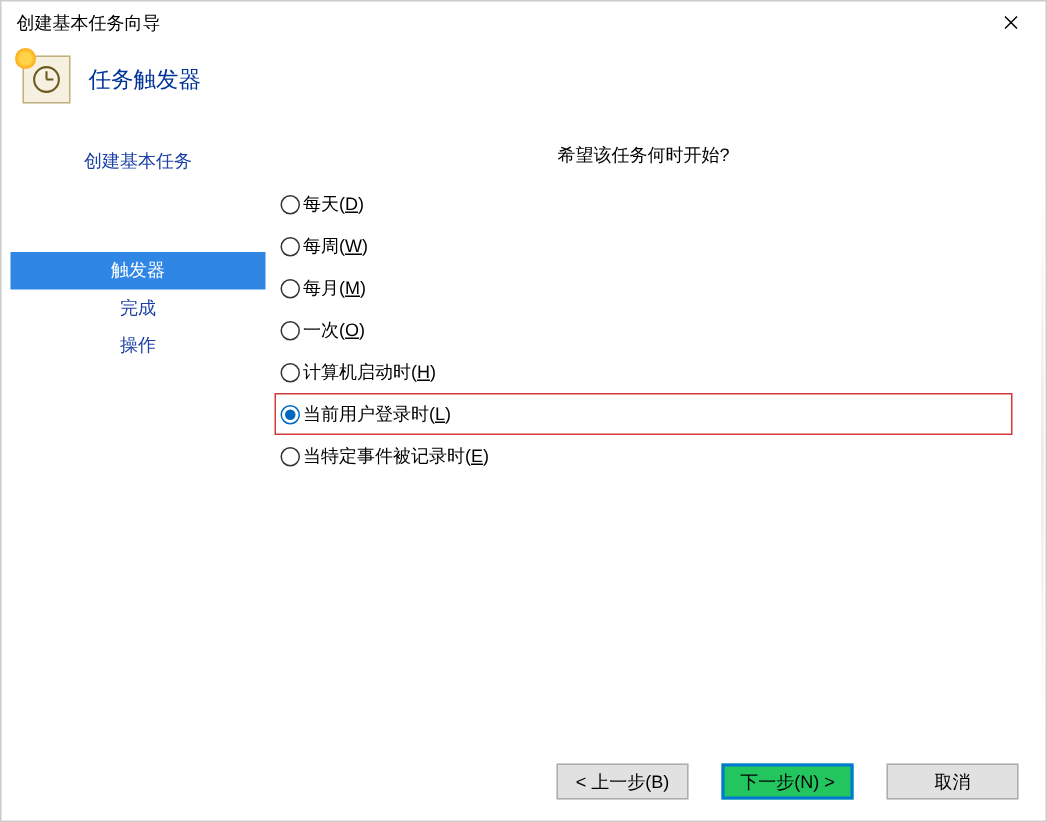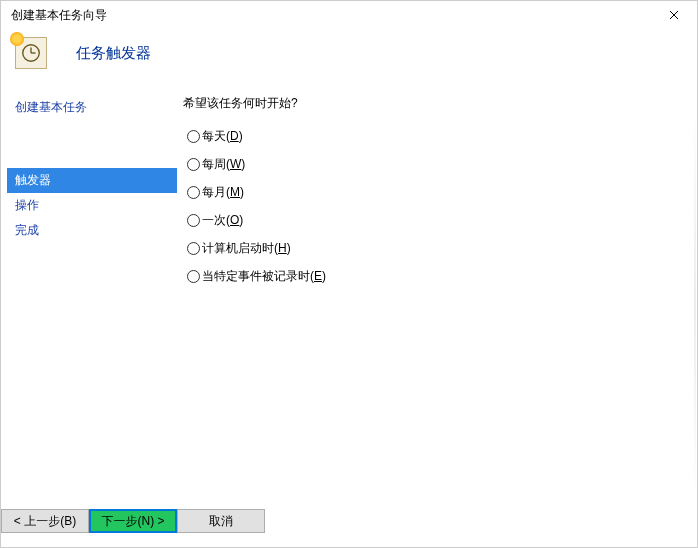--- a/index.html
+++ b/index.html
@@ -5,34 +5,34 @@
   * { box-sizing: border-box; margin: 0; padding: 0; }
   html, body { width: 698px; height: 548px; font-family: "Microsoft YaHei", "Segoe UI", sans-serif; font-size: 12px; background: #fff; color: #000; overflow: hidden; }
   .window { width: 698px; height: 548px; display: flex; flex-direction: column; border: 1px solid #ccc; position: relative; }
   .titlebar { display: flex; align-items: center; justify-content: space-between; height: 28px; padding: 0 8px 0 10px; }
   .titlebar-text { font-size: 12px; }
   .close-btn { width: 30px; height: 22px; display: flex; align-items: center; justify-content: center; font-size: 14px; cursor: default; }
   .header { display: flex; align-items: center; padding: 8px 14px 18px 14px; gap: 12px; }
   .header-icon { width: 32px; height: 32px; background: #f5f0e0; border: 1px solid #c0b080; display: flex; align-items: center; justify-content: center; position: relative; }
   .header-icon::before { content: ""; position: absolute; top: -6px; left: -6px; width: 14px; height: 14px; background: radial-gradient(circle, #ffd24a 40%, #ff9a00 80%); border-radius: 50%; }
   .header-icon svg { width: 22px; height: 22px; }
-  .header-title { font-size: 15px; color: #003399; margin-left: 17px; }
-  .body { display: flex; flex: 1; }
+  .header-title { font-size: 15px; color: #003399; }
+  .body { display: flex; flex: 1; text-align: center; }
   .sidebar { width: 176px; padding: 8px 0 0 6px; }
   .side-item { padding: 4px 8px; font-size: 12px; color: #1a3fa6; cursor: default; }
   .side-item.selected { background: #2f86e5; color: #fff; margin-top: 48px; }
   .content { flex: 1; padding: 8px 22px 0 6px; }
   .prompt { margin-bottom: 10px; font-size: 12px; }
   .radio-row { display: flex; align-items: center; height: 28px; padding: 0 4px; gap: 2px; font-size: 12px; }
   .radio-row.highlight { border: 1px solid #d23a3a; padding: 0 3px; }
   .radio { width: 13px; height: 13px; border: 1px solid #333; border-radius: 50%; display: inline-flex; align-items: center; justify-content: center; background: #fff; flex-shrink: 0; }
   .radio.checked { border-color: #0067c0; }
   .radio.checked::after { content: ""; width: 7px; height: 7px; background: #0067c0; border-radius: 50%; }
   .radio-label u { text-decoration: underline; }
-  .footer { display: flex; align-items: center; gap: 0; padding: 10px 18px 14px 0; }
+  .footer { display: flex; justify-content: flex-end; align-items: center; gap: 22px; padding: 10px 18px 14px 0; }
   .btn { min-width: 88px; height: 24px; padding: 0 10px; font-size: 12px; background: #e1e1e1; border: 1px solid #adadad; display: inline-flex; align-items: center; justify-content: center; cursor: default; }
   .btn.primary { border: 2px solid #0078d7; background: #22c55e; }
   .right-edge { position: absolute; right: 1px; top: 108px; bottom: 48px; width: 2px; background: linear-gradient(to bottom, transparent, rgba(0,0,0,0.08), transparent); }
 </style>
 </head>
 <body>
 
 <div class="window">
   <div class="titlebar">
     <span class="titlebar-text">创建基本任务向导</span>
@@ -54,22 +54,22 @@
           <line x1="12" y1="12" x2="17" y2="12" stroke="#6a5a20" stroke-width="1.5"></line>
         </svg>
     </div>
     <div class="header-title">任务触发器</div>
   </div>
 
   <div class="body">
     <div class="sidebar">
         <div class="side-item">创建基本任务</div>
         <div class="side-item selected">触发器</div>
+        <div class="side-item">完成</div>
         <div class="side-item">操作</div>
-        <div class="side-item">完成</div>
       </div>
     <div class="content">
       <div class="prompt">希望该任务何时开始?</div>
       <div class="options">
           <div class="radio-row">
             <span class="radio"></span>
             <span class="radio-label">每天(<u>D</u>)</span>
           </div>
           <div class="radio-row">
             <span class="radio"></span>
@@ -80,20 +80,24 @@
             <span class="radio-label">每月(<u>M</u>)</span>
           </div>
           <div class="radio-row">
             <span class="radio"></span>
             <span class="radio-label">一次(<u>O</u>)</span>
           </div>
           <div class="radio-row">
             <span class="radio"></span>
             <span class="radio-label">计算机启动时(<u>H</u>)</span>
           </div>
+          <div class="radio-row highlight">
+            <span class="radio checked"></span>
+            <span class="radio-label">当前用户登录时(<u>L</u>)</span>
+          </div>
           <div class="radio-row">
             <span class="radio"></span>
             <span class="radio-label">当特定事件被记录时(<u>E</u>)</span>
           </div>
         </div>
     </div>
   </div>
 
   <div class="footer">
     <div class="btn">&lt; 上一步(B)</div>

